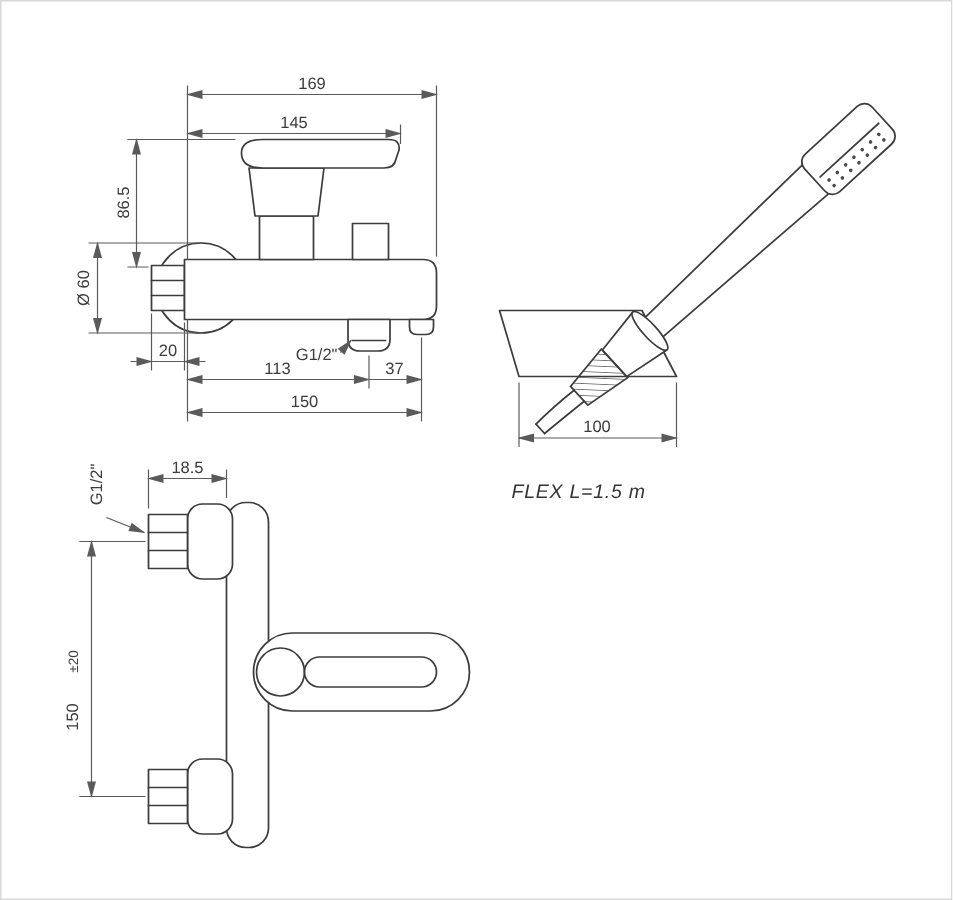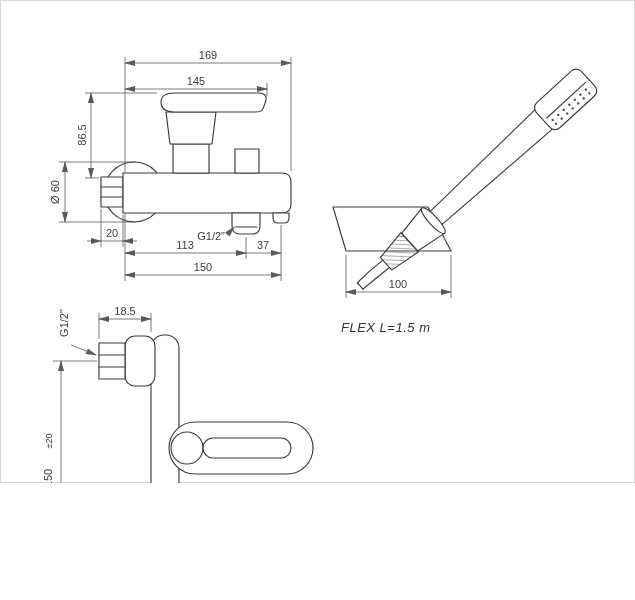--- a/index.html
+++ b/index.html
@@ -1,17 +1,17 @@
 <!DOCTYPE html>
 <html><head>
 <meta charset="utf-8">
 <style>
   html,body{margin:0;padding:0;background:#fff;}
   .frame{
-    width:635px;height:483px;box-sizing:border-box;
+    width:635px;height:600px;box-sizing:border-box;
     border:1px solid #d8d8d8;background:#fff;position:relative;
     font-family:"Liberation Sans", sans-serif;
   }
   svg{display:block;}
   text{
     font-family:"Liberation Sans", sans-serif;
     font-size:11px;fill:#3c3c3c;
   }
   .obj{stroke:#3c3c3c;stroke-width:1.15;fill:none;stroke-linejoin:round;stroke-linecap:round;}
   .objf{stroke:#3c3c3c;stroke-width:1.15;fill:#ffffff;stroke-linejoin:round;}

